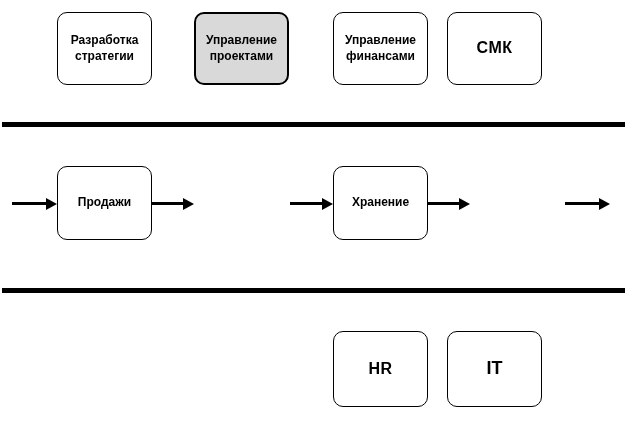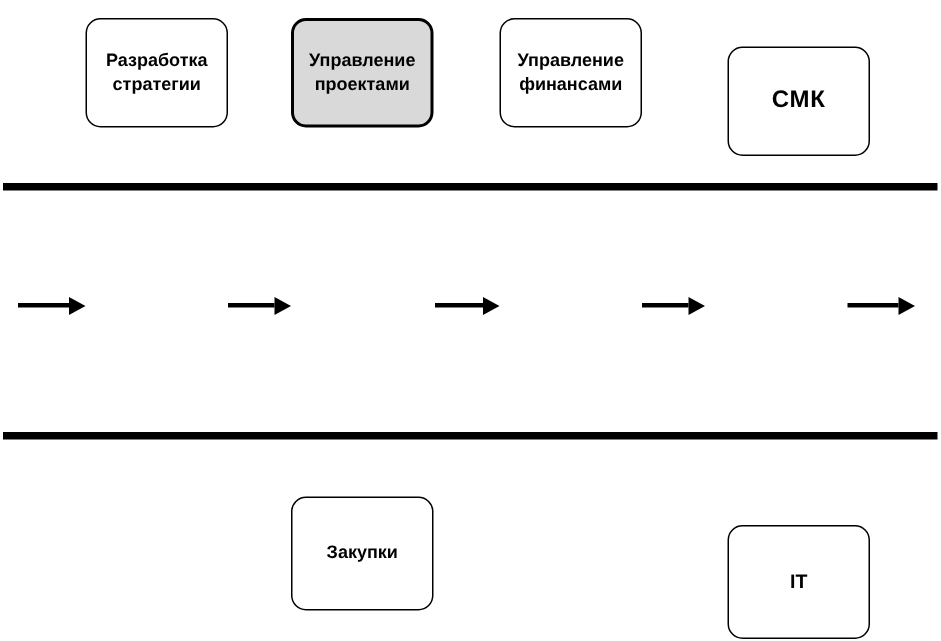--- a/index.html
+++ b/index.html
@@ -25,27 +25,27 @@
     justify-content: center;
     text-align: center;
     font-weight: bold;
     font-size: 12px;
     line-height: 1.3;
     color: #000000;
     white-space: pre-line;
   }
   .pbox.gray { background: #d9d9d9; border-width: 2px; }
   .pbox.lg { font-size: 16px; letter-spacing: 0.5px; }
-  .pbox.md { font-size: 13px; }
+  .pbox.md { font-size: 18px; }
 
   
   .c0 { left: 57px; }
   .c1 { left: 194px; }
   .c2 { left: 333px; }
-  .c3 { left: 485px; margin-top: 19px; }
+  .c3 { left: 447px; }
 
   
   .r-top { top: 12px;  height: 73px; }
   .r-mid { top: 166px; height: 74px; }
   .r-bot { top: 331px; height: 76px; }
 
   
   .sep {
     position: absolute;
     left: 2px;
@@ -89,23 +89,25 @@
 стратегии</div>
   <div class="pbox c1 r-top gray">Управление
 проектами</div>
   <div class="pbox c2 r-top">Управление
 финансами</div>
   <div class="pbox c3 r-top lg">СМК</div>
 
   <div class="sep sep1"></div>
 
   <div class="arrow a1"></div>
+  <div class="pbox c0 r-mid">Продажи</div>
   <div class="arrow a2"></div>
   <div class="arrow a3"></div>
+  <div class="pbox c2 r-mid">Хранение</div>
   <div class="arrow a4"></div>
   <div class="arrow a5"></div>
 
   <div class="sep sep2"></div>
 
-  <div class="pbox c1 r-bot">Закупки</div>
+  <div class="pbox c2 r-bot lg">HR</div>
   <div class="pbox c3 r-bot md">IT</div>
 
 </div>
 
 </body></html>

